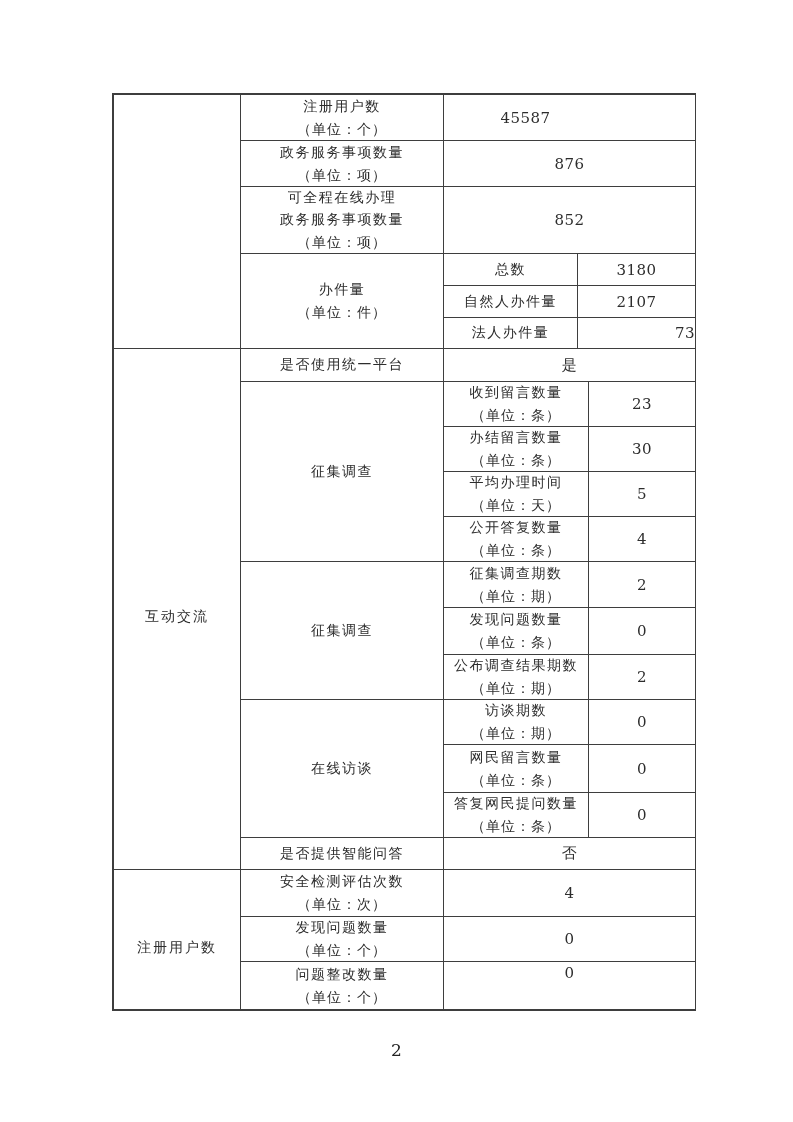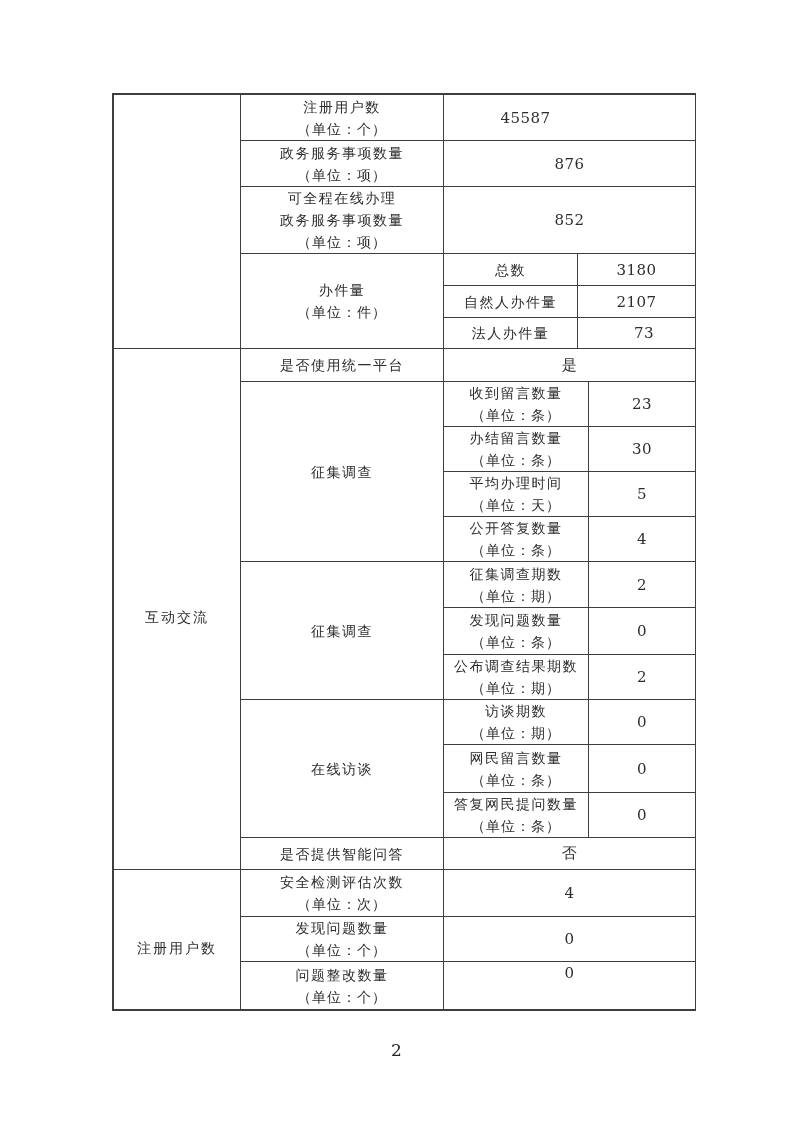--- a/index.html
+++ b/index.html
@@ -12,26 +12,26 @@
     border:1px solid #3e3e3e;
   }
   table{
     border-collapse:collapse;table-layout:fixed;width:582px;margin-top:-1px;
   }
   table.first{margin-top:0;}
   td{
     border:1px solid #3e3e3e;padding:0;font-size:14px;
     text-align:center;vertical-align:middle;overflow:hidden;
   }
-  .lbl{letter-spacing:1.5px;line-height:22px;white-space:pre-line;}
+  .lbl{letter-spacing:1.5px;line-height:22px;white-space:pre-line;font-family:Liberation Serif, serif;}
   .unit{letter-spacing:1px;line-height:22px;}
   .sec .lbl{letter-spacing:2px;margin-top:16px;}
   td.val{font-size:15px;letter-spacing:.5px;}
   td.val.shift-l{padding-right:88px;}
-  td.val.left-v{text-align:center;padding-left:15px;margin-top:16px;}
+  td.val.left-v{text-align:right;padding-left:15px;margin-top:16px;}
   td.val.top-v{vertical-align:top;padding-top:2px;}
   .page-num{
     position:absolute;top:1040px;left:0;width:100%;
     text-align:center;font-size:17px;color:#222;
   }
 </style>
 </head>
 <body>
 
 <div class="table-wrap">

